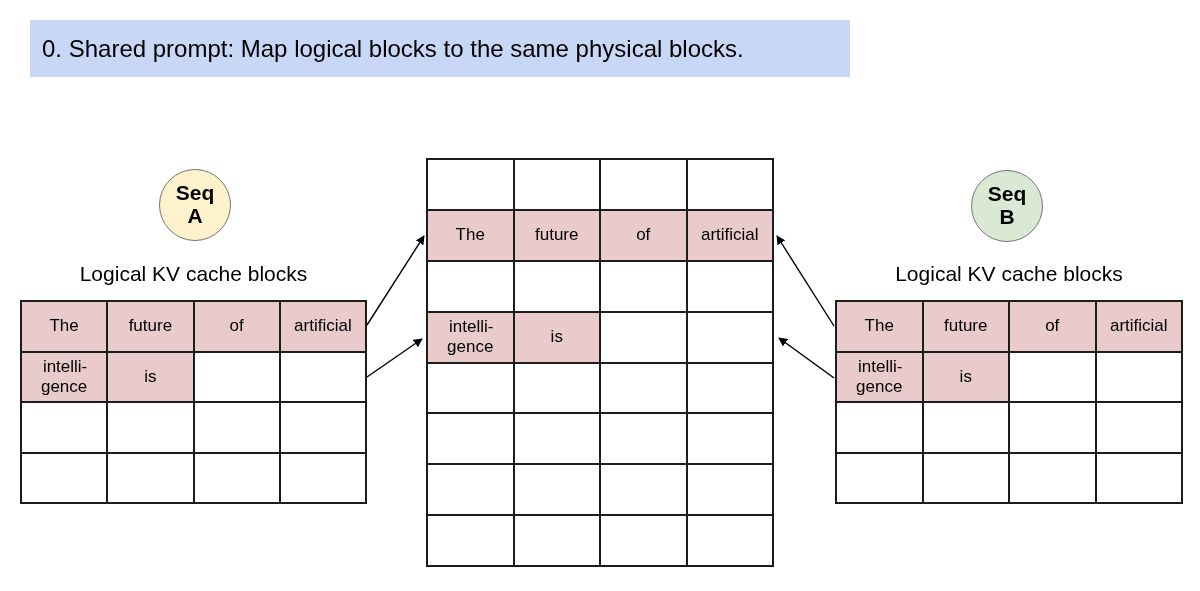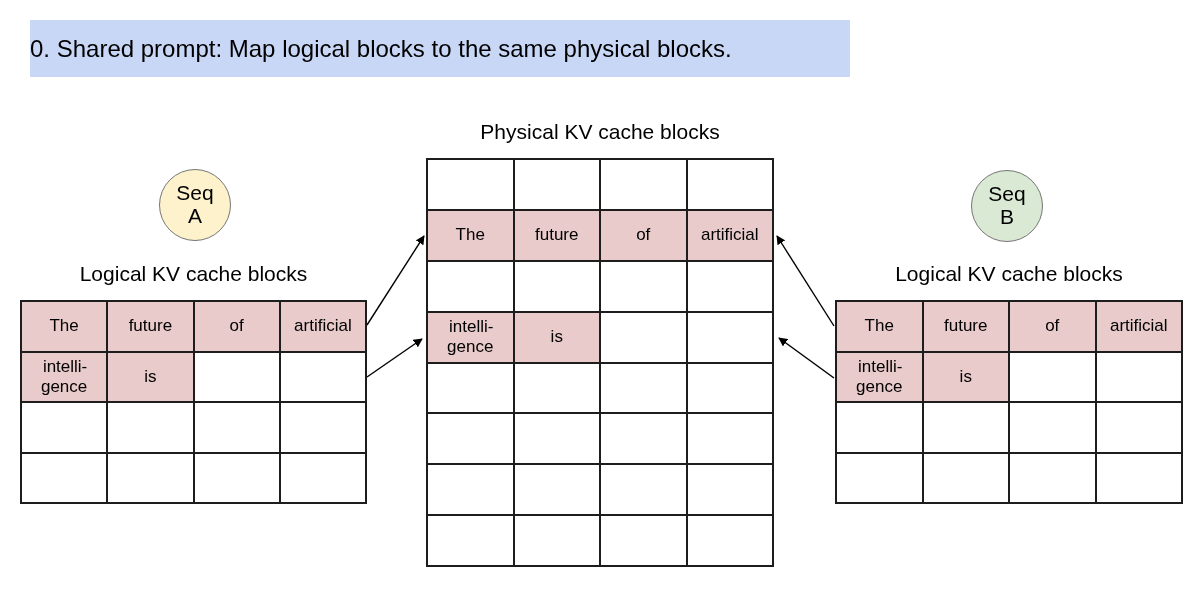--- a/index.html
+++ b/index.html
@@ -18,37 +18,39 @@
   }
   .banner {
     position: absolute;
     left: 30px;
     top: 20px;
     width: 820px;
     height: 57px;
     background: var(--banner-bg);
     display: flex;
     align-items: center;
+    padding-left: 12px;
     box-sizing: border-box;
     font-size: 24px;
   }
   .seq-circle {
     position: absolute;
     width: 72px;
     height: 72px;
     border-radius: 50%;
     border: 1.5px solid var(--circle-border);
     box-sizing: border-box;
     display: flex;
     flex-direction: column;
     align-items: center;
     justify-content: center;
     font-size: 21px;
     line-height: 1.08;
     text-align: center;
+    font-weight: bold;
   }
   .seq-a { left: 159px; top: 169px; background: var(--seq-a-bg); }
   .seq-b { left: 971px; top: 170px; background: var(--seq-b-bg); }
   .section-title {
     position: absolute;
     font-size: 21px;
     text-align: center;
     line-height: 1.2;
     white-space: nowrap;
   }
@@ -106,21 +108,20 @@
     <div>Seq</div>
     <div>A</div>
   </div>
 
   <div class="seq-circle seq-b">
     <div>Seq</div>
     <div>B</div>
   </div>
 
   <div class="section-title title-left">Logical KV cache blocks</div>
-  <div class="section-title title-phys">Physical KV cache blocks</div>
   <div class="section-title title-right">Logical KV cache blocks</div>
 
   <div class="kv-grid grid-left" style="grid-template-rows: repeat(4, 1fr);">
       <div class="cell filled">The</div>
       <div class="cell filled">future</div>
       <div class="cell filled">of</div>
       <div class="cell filled">artificial</div>
       <div class="cell filled">intelli-
 gence</div>
       <div class="cell filled">is</div>

